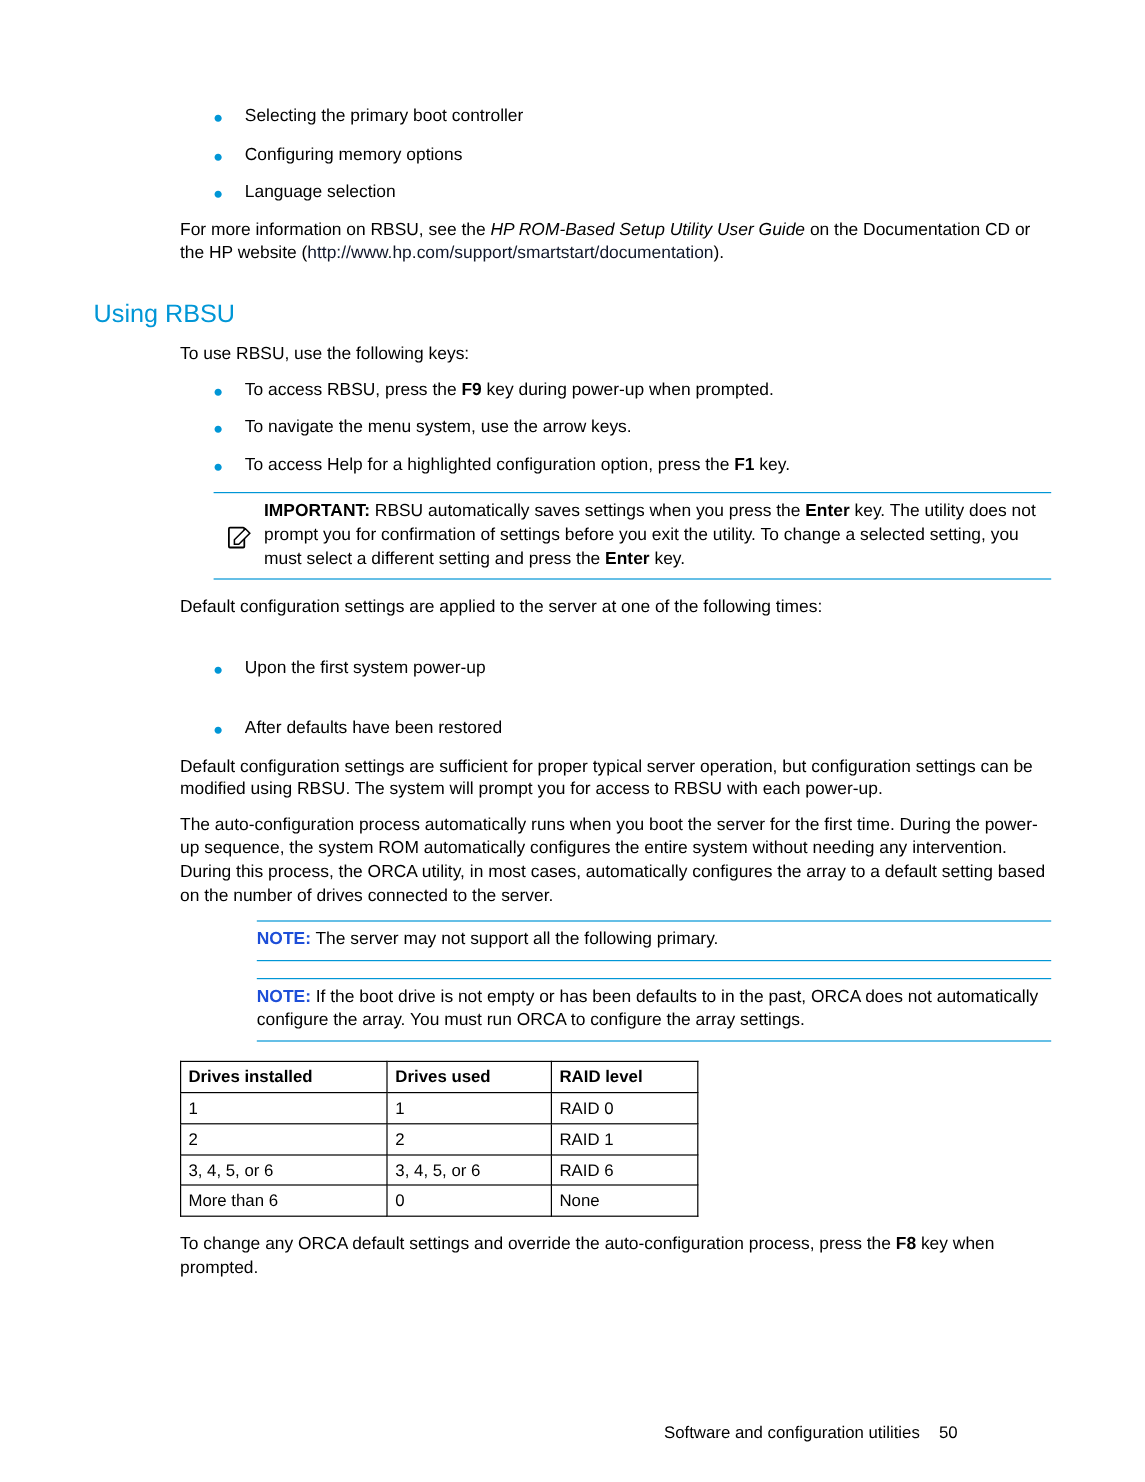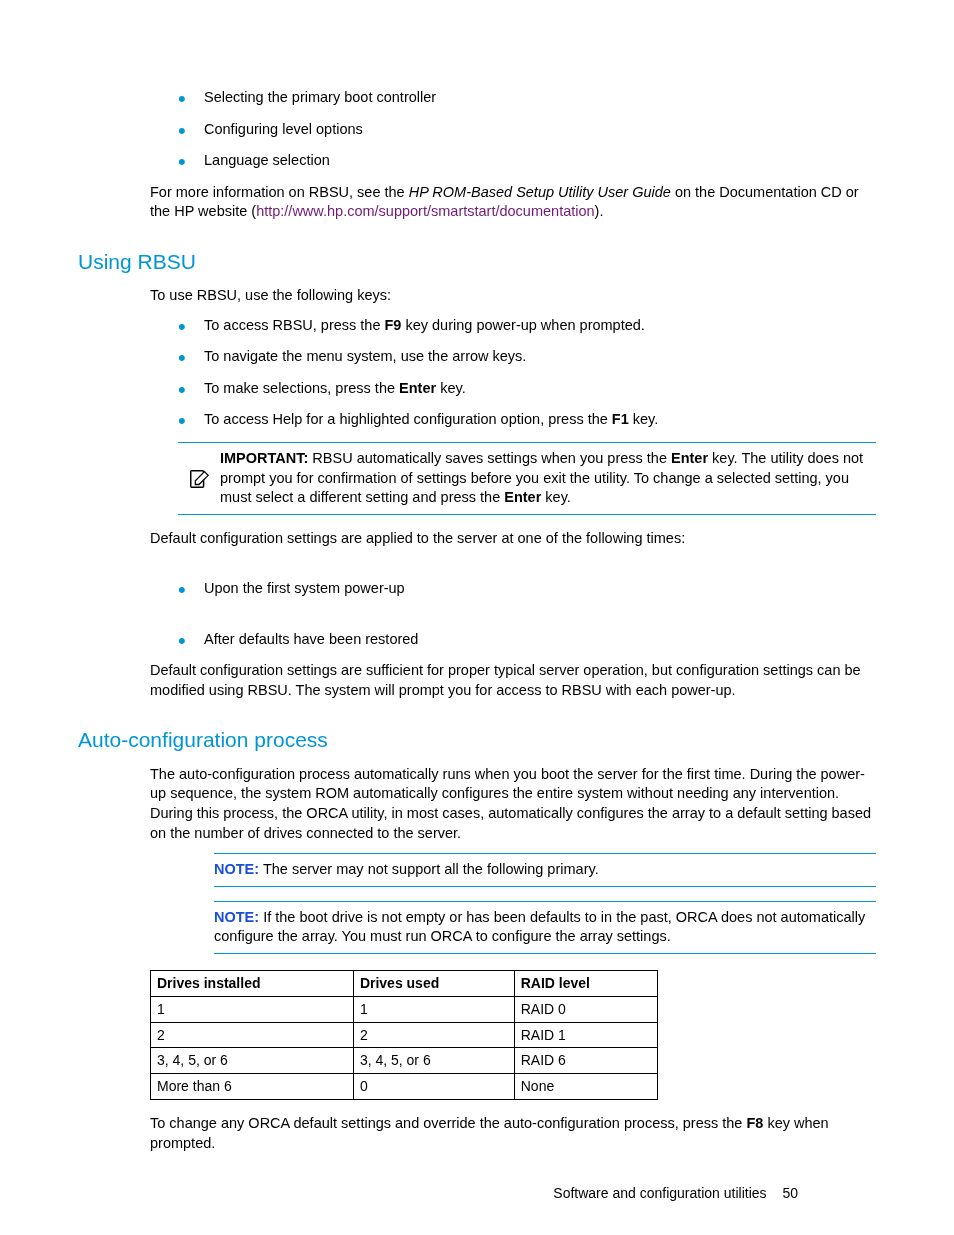--- a/index.html
+++ b/index.html
@@ -26,41 +26,41 @@
   ul.bullets.tight li { margin-bottom: 10px; margin-top: 31px; }
   p { margin: 10px 0; }
   h2.section {
     font-family: Arial, Helvetica, sans-serif;
     font-weight: 300;
     color: #0096d6;
     font-size: 21px;
     margin: 26px 0 10px 0;
   }
   .italic { font-style: italic; }
-  .link { color: #701a75; margin-top: 27px; }
+  .link { color: #0f172a; margin-top: 27px; }
   b { font-weight: bold; margin-top: 32px; }
   .callout {
     display: flex;
     align-items: center;
     margin: 10px 0 14px 0;
     border-top: 1.5px solid #0096d6;
     border-bottom: 1.5px solid #0096d6;
     padding: 6px 0;
   }
   .callout .icon-cell { width: 42px; display: flex; justify-content: center; padding-top: 2px; }
   .callout .text-cell { flex: 1; }
   .callout.with-icon { margin-left: 28px; }
   .callout.no-icon { margin-left: 64px; }
   .callout.no-icon .text-cell { padding-left: 0; }
   .label-imp { font-weight: bold; color: #000; }
   .label-note { font-weight: bold; color: #1d4ed8; }
   table.raid {
     border-collapse: collapse;
     margin: 16px 0 14px 0;
-    width: 508px;
+    width: 432px;
   }
   table.raid th, table.raid td {
     border: 1px solid #000;
     text-align: left;
     padding: 3px 6px;
     font-size: 14px;
   }
   table.raid th { font-weight: bold; }
   .footer {
     position: absolute;
@@ -72,35 +72,34 @@
   .page-wrap { position: relative; min-height: 1155px; }
   .note-icon svg { width: 22px; height: 22px; }
 </style>
 </head>
 <body>
 <div class="page-wrap">
 
 <div class="indent">
   <ul class="bullets">
     <li><span>Selecting the primary boot controller</span></li>
-    <li><span>Configuring level options</span></li>
+    <li><span>Configuring memory options</span></li>
     <li><span>Language selection</span></li>
   </ul>
   <p>
     <span>For more information on RBSU, see the </span><span class="italic">HP ROM-Based Setup Utility User Guide</span><span> on the Documentation CD or the HP website (</span><span class="link">http://www.hp.com/support/smartstart/documentation</span><span>).</span>
   </p>
 </div>
 
 <h2 class="section">Using RBSU</h2>
 <div class="indent">
   <p>To use RBSU, use the following keys:</p>
   <ul class="bullets">
     <li><span>To access RBSU, press the </span><b>F9</b><span> key during power-up when prompted.</span></li>
     <li><span>To navigate the menu system, use the arrow keys.</span></li>
-    <li><span>To make selections, press the </span><b>Enter</b><span> key.</span></li>
     <li><span>To access Help for a highlighted configuration option, press the </span><b>F1</b><span> key.</span></li>
   </ul>
 
   <div class="callout with-icon">
     <div class="icon-cell note-icon">
       <svg viewBox="0 0 24 24">
             <rect x="3" y="3" width="14" height="18" rx="1" fill="none" stroke="#000" stroke-width="1.6"></rect>
             <path d="M18 4 L22 8 L12 18 L8 18 L8 14 Z" fill="#fff" stroke="#000" stroke-width="1.4"></path>
           </svg>
     </div>
@@ -110,21 +109,20 @@
   </div>
 
   <p>Default configuration settings are applied to the server at one of the following times:</p>
   <ul class="bullets tight">
     <li><span>Upon the first system power-up</span></li>
     <li><span>After defaults have been restored</span></li>
   </ul>
   <p>Default configuration settings are sufficient for proper typical server operation, but configuration settings can be modified using RBSU. The system will prompt you for access to RBSU with each power-up.</p>
 </div>
 
-<h2 class="section">Auto-configuration process</h2>
 <div class="indent">
   <p>The auto-configuration process automatically runs when you boot the server for the first time. During the power-up sequence, the system ROM automatically configures the entire system without needing any intervention. During this process, the ORCA utility, in most cases, automatically configures the array to a default setting based on the number of drives connected to the server.</p>
 
   <div class="callout no-icon">
     <div class="text-cell">
       <span class="label-note">NOTE:</span><span>  The server may not support all the following primary.</span>
     </div>
   </div>
 
   <div class="callout no-icon">

